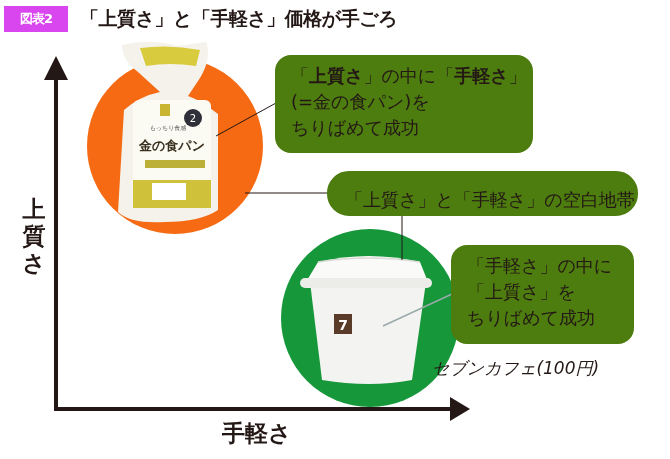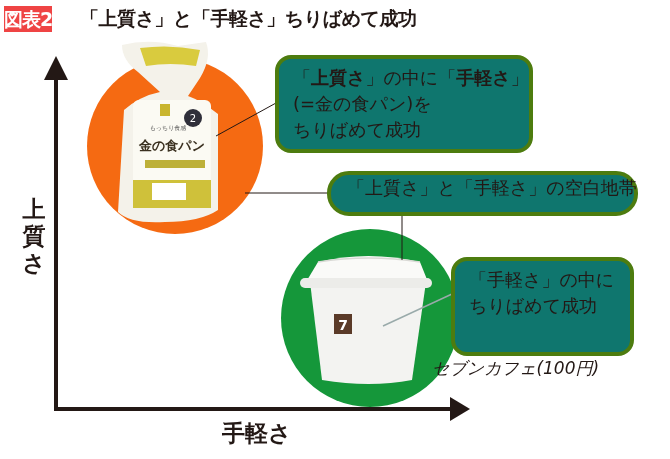--- a/index.html
+++ b/index.html
@@ -1,33 +1,33 @@
 <!DOCTYPE html>
 <html><head>
 <meta charset="utf-8">
 <style>
   html,body{margin:0;padding:0;background:#fff;}
   body{width:670px;height:459px;position:relative;overflow:hidden;font-family:"DejaVu Sans","Liberation Sans",sans-serif;color:#231815;}
   .abs{position:absolute;}
-  .fig-label{left:4px;top:6px;background:#ef4444;color:#fff;font-size:19px;font-weight:bold;padding:1px 0;line-height:24px;letter-spacing:-1px;}
+  .fig-label{left:4px;top:6px;background:#d946ef;color:#fff;font-size:13px;font-weight:bold;padding:1px 16px;line-height:24px;letter-spacing:-1px;}
   .title{left:80px;top:6px;font-size:19px;font-weight:bold;line-height:24px;letter-spacing:-0.5px;white-space:nowrap;}
   .axis-y-label{left:20px;top:196px;width:28px;font-size:23px;font-weight:bold;line-height:27px;text-align:center;}
   .axis-x-label{left:222px;top:419px;font-size:23px;font-weight:bold;line-height:28px;}
-  .bubble{background:#0f766e;border:4px solid #4d7c0f;border-radius:16px;box-sizing:border-box;font-size:18px;line-height:26px;padding:6px 14px;white-space:nowrap;}
+  .bubble{background:#4d7c0f;border:2px solid #4d7c0f;border-radius:16px;box-sizing:border-box;font-size:18px;line-height:26px;padding:6px 14px;white-space:nowrap;}
   .b1{left:275px;top:55px;width:258px;height:98px;}
-  .b2{left:327px;top:171px;width:311px;height:45px;border-radius:22px;padding:0 16px;}
-  .b3{left:451px;top:245px;width:183px;height:99px;margin-top:12px;}
+  .b2{left:327px;top:171px;width:311px;height:45px;border-radius:22px;padding:14px 16px;}
+  .b3{left:451px;top:245px;width:183px;height:99px;}
   .caption{left:432px;top:356px;font-size:17px;line-height:24px;white-space:nowrap;font-style:italic;}
   b{font-weight:bold;}
 </style>
 </head>
 <body>
 
 <div class="abs fig-label">図表2</div>
-<div class="abs title">「上質さ」と「手軽さ」ちりばめて成功</div>
+<div class="abs title">「上質さ」と「手軽さ」価格が手ごろ</div>
 
 <svg class="abs" style="left:0;top:0" width="670" height="459">
 
   <circle cx="175" cy="146" r="88" fill="#F56A12"></circle>
 
   <circle cx="370" cy="318" r="89" fill="#15973A"></circle>
 
   <g>
     <path d="M122 45 Q150 38 178 46 L206 42 Q212 58 200 78 L188 96 Q200 100 218 114 L218 210 Q200 222 165 222 Q130 224 118 212 L124 110 Q140 96 160 92 L138 72 Q122 60 122 45 Z" fill="#F4F2EA"></path>
     <path d="M140 48 Q170 44 200 50 L196 66 Q170 62 146 66 Z" fill="#D9CB3E"></path>
@@ -70,16 +70,17 @@
 <div class="abs bubble b1">
   <div><span>「</span><b>上質さ</b><span>」の中に「</span><b>手軽さ</b><span>」</span></div>
   <div>(=金の食パン)を</div>
   <div>ちりばめて成功</div>
 </div>
 
 <div class="abs bubble b2">「上質さ」と「手軽さ」の空白地帯</div>
 
 <div class="abs bubble b3">
   <div>「手軽さ」の中に</div>
+  <div>「上質さ」を</div>
   <div>ちりばめて成功</div>
 </div>
 
 <div class="abs caption">セブンカフェ(100円)</div>
 
 </body></html>

